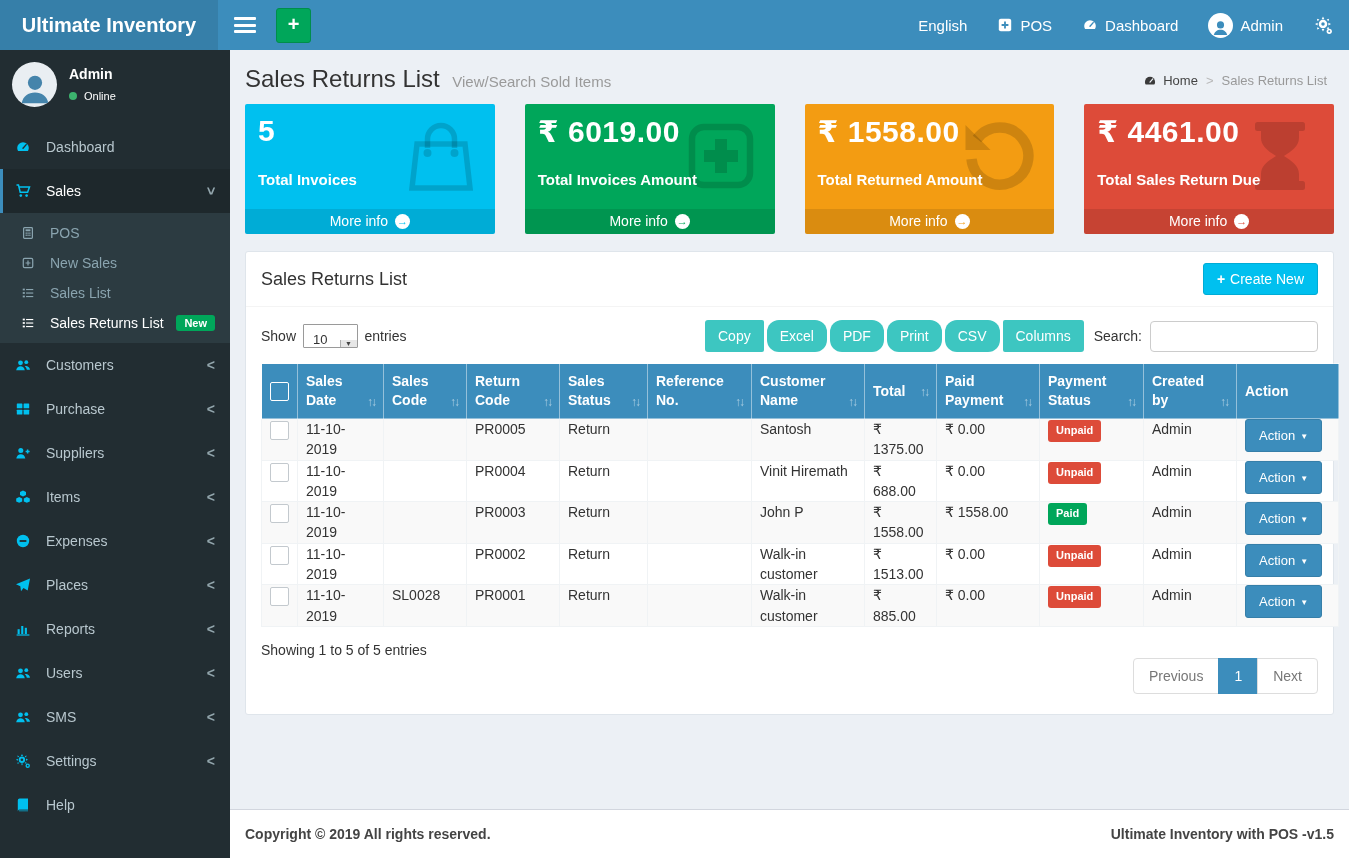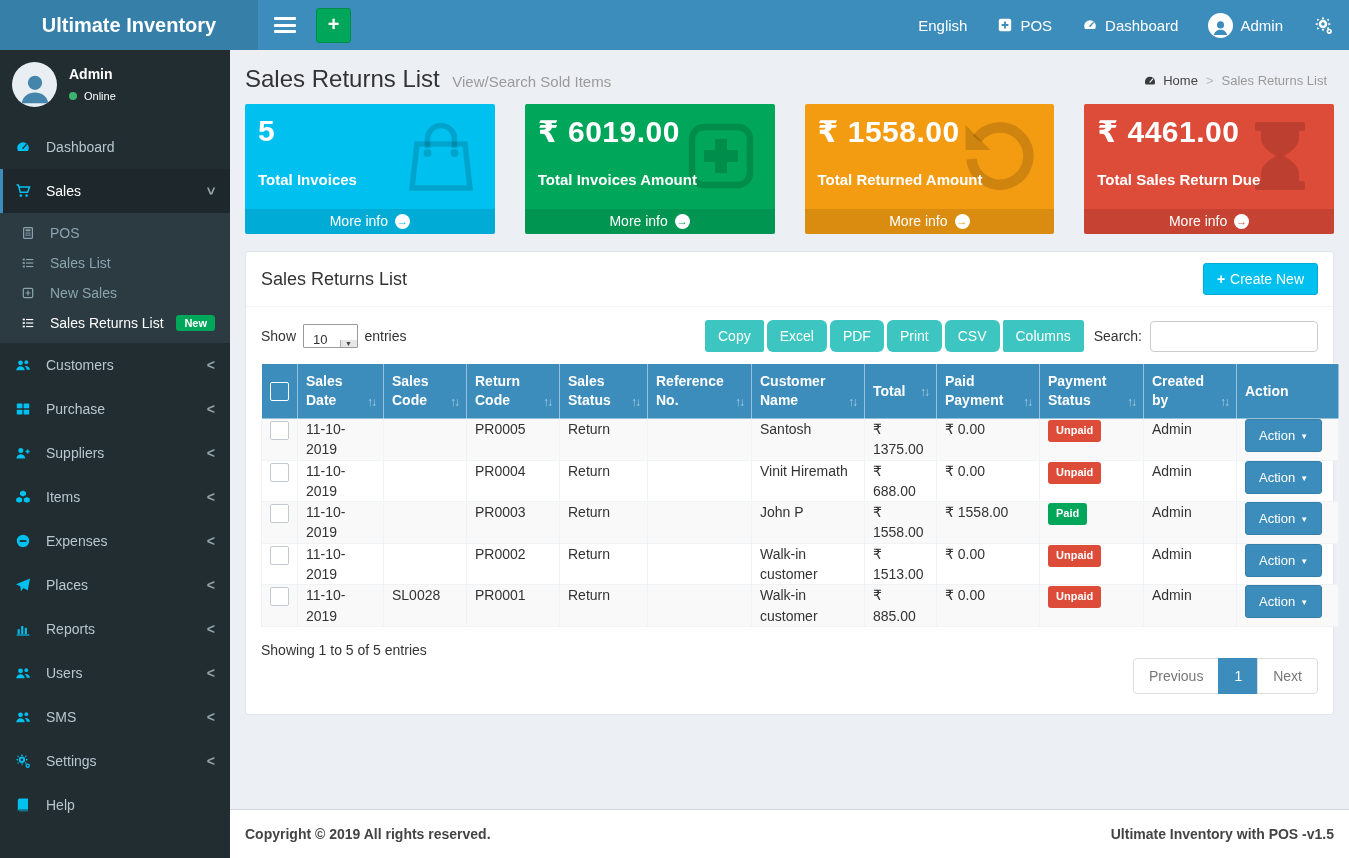--- a/index.html
+++ b/index.html
@@ -5,21 +5,21 @@
   * { box-sizing: border-box; margin: 0; padding: 0; }
   body {
     width: 1349px; height: 858px; overflow: hidden;
     font-family: "Liberation Sans", "DejaVu Sans", sans-serif;
     background: #ecf0f5; color: #333;
   }
   svg { display: block; }
 
   
   .header { position: fixed; top: 0; left: 0; width: 1349px; height: 50px; display: flex; z-index: 50; }
-  .logo { width: 258px; height: 50px; background: #367fa9; color: #fff; font-size: 20px; font-weight: bold;
+  .logo { width: 218px; height: 50px; background: #367fa9; color: #fff; font-size: 20px; font-weight: bold;
           display: flex; align-items: center; justify-content: center; }
   .nav { flex: 1; background: #3c8dbc; display: flex; align-items: center; padding: 0 16px; color: #fff; }
   .hamburger { width: 22px; height: 16px; display: flex; flex-direction: column; justify-content: space-between; cursor: pointer; }
   .hamburger span { display: block; height: 3px; background: #fff; border-radius: 1px; }
   .add-btn { width: 35px; height: 35px; margin-left: 20px; background: #00a65a; border: 1px solid #008d4c;
              border-radius: 3px; color: #fff; font-size: 20px; font-weight: bold; line-height: 31px; text-align: center; cursor: pointer; }
   .nav-right { margin-left: auto; display: flex; align-items: center; gap: 30px; font-size: 15px; }
   .nav-link { color: #fff; display: flex; align-items: center; gap: 7px; text-decoration: none; cursor: pointer; }
   .nav-icon svg { width: 16px; height: 16px; }
   .nav-avatar { width: 25px; height: 25px; border-radius: 50%; background: #fff; display: flex; align-items: center; justify-content: center; overflow: hidden; }
@@ -89,21 +89,21 @@
                 padding: 7px 13px; border-radius: 3px; display: flex; align-items: center; gap: 5px; cursor: pointer;
                 font-family: inherit; }
   .create-btn .plus { font-weight: bold; font-size: 14px; }
 
   .controls { display: flex; align-items: center; padding: 13px 15px 11px; font-size: 14px; color: #333; }
   .select-box { display: inline-flex; margin: 0 7px; border: 1px solid #9a9a9a; background: #fff; height: 24px; align-items: flex-end; cursor: pointer; border-radius: 1px; }
   .select-val { padding: 3px 12px 0 9px; font-size: 13px; }
   .select-arrow { width: 17px; border-left: 1px solid #ababab; background: #e6e6e6; font-size: 7px; color: #444;
                   display: flex; align-items: center; justify-content: center; }
   .export-group { margin-left: auto; display: flex; gap: 3px; }
-  .export-btn { background: #3dc6c1; color: #fff; border: none; padding: 8px 13px; font-size: 14px; border-radius: 6px; cursor: pointer; font-family: inherit; }
+  .export-btn { background: #3dc6c1; color: #fff; border: none; padding: 8px 13px; font-size: 14px; border-radius: 12px; cursor: pointer; font-family: inherit; }
   .export-group .export-btn:first-child { border-radius: 3px 2px 2px 3px; }
   .export-group .export-btn:last-child { border-radius: 2px 3px 3px 2px; }
   .search-label { margin-left: 10px; }
   .search-input { margin-left: 8px; width: 168px; height: 31px; border: 1px solid #ccc; border-radius: 4px; padding: 0 8px; font-family: inherit; font-size: 14px; }
 
   
   .table-wrap { padding: 0 15px; }
   table { width: 100%; border-collapse: collapse; table-layout: fixed; font-size: 14px; }
   col.c0 { width: 36px; } col.c1 { width: 86px; } col.c2 { width: 83px; } col.c3 { width: 93px; }
   col.c4 { width: 88px; } col.c5 { width: 104px; } col.c6 { width: 113px; } col.c7 { width: 72px; }
@@ -249,39 +249,39 @@
                   <rect x="5.2" y="9.8" width="1.5" height="1.5"></rect>
                   <rect x="7.3" y="9.8" width="1.5" height="1.5"></rect>
                   <rect x="9.4" y="9.8" width="1.5" height="1.5"></rect>
                 </g>
               </svg>
             </span>
           <span>POS</span>
         </a>
         <a class="sub-item">
           <span class="sicon">
+              <svg viewBox="0 0 16 16">
+                <rect x="2.6" y="2.6" width="10.8" height="10.8" rx="1.6" fill="none" stroke="currentColor" stroke-width="1.4"></rect>
+                <path d="M8 5.2v5.6M5.2 8h5.6" stroke="currentColor" stroke-width="1.4"></path>
+              </svg>
+            </span>
+          <span>New Sales</span>
+        </a>
+        <a class="sub-item">
+          <span class="sicon">
               <svg viewBox="0 0 16 16" fill="currentColor">
                 <rect x="2" y="3" width="2.4" height="2"></rect>
                 <rect x="5.8" y="3.4" width="8.2" height="1.3"></rect>
                 <rect x="2" y="7" width="2.4" height="2"></rect>
                 <rect x="5.8" y="7.4" width="8.2" height="1.3"></rect>
                 <rect x="2" y="11" width="2.4" height="2"></rect>
                 <rect x="5.8" y="11.4" width="8.2" height="1.3"></rect>
               </svg>
             </span>
           <span>Sales List</span>
-        </a>
-        <a class="sub-item">
-          <span class="sicon">
-              <svg viewBox="0 0 16 16">
-                <rect x="2.6" y="2.6" width="10.8" height="10.8" rx="1.6" fill="none" stroke="currentColor" stroke-width="1.4"></rect>
-                <path d="M8 5.2v5.6M5.2 8h5.6" stroke="currentColor" stroke-width="1.4"></path>
-              </svg>
-            </span>
-          <span>New Sales</span>
         </a>
         <a class="sub-item active">
           <span class="sicon">
               <svg viewBox="0 0 16 16" fill="currentColor">
                 <rect x="2" y="3" width="2.4" height="2"></rect>
                 <rect x="5.8" y="3.4" width="8.2" height="1.3"></rect>
                 <rect x="2" y="7" width="2.4" height="2"></rect>
                 <rect x="5.8" y="7.4" width="8.2" height="1.3"></rect>
                 <rect x="2" y="11" width="2.4" height="2"></rect>
                 <rect x="5.8" y="11.4" width="8.2" height="1.3"></rect>

